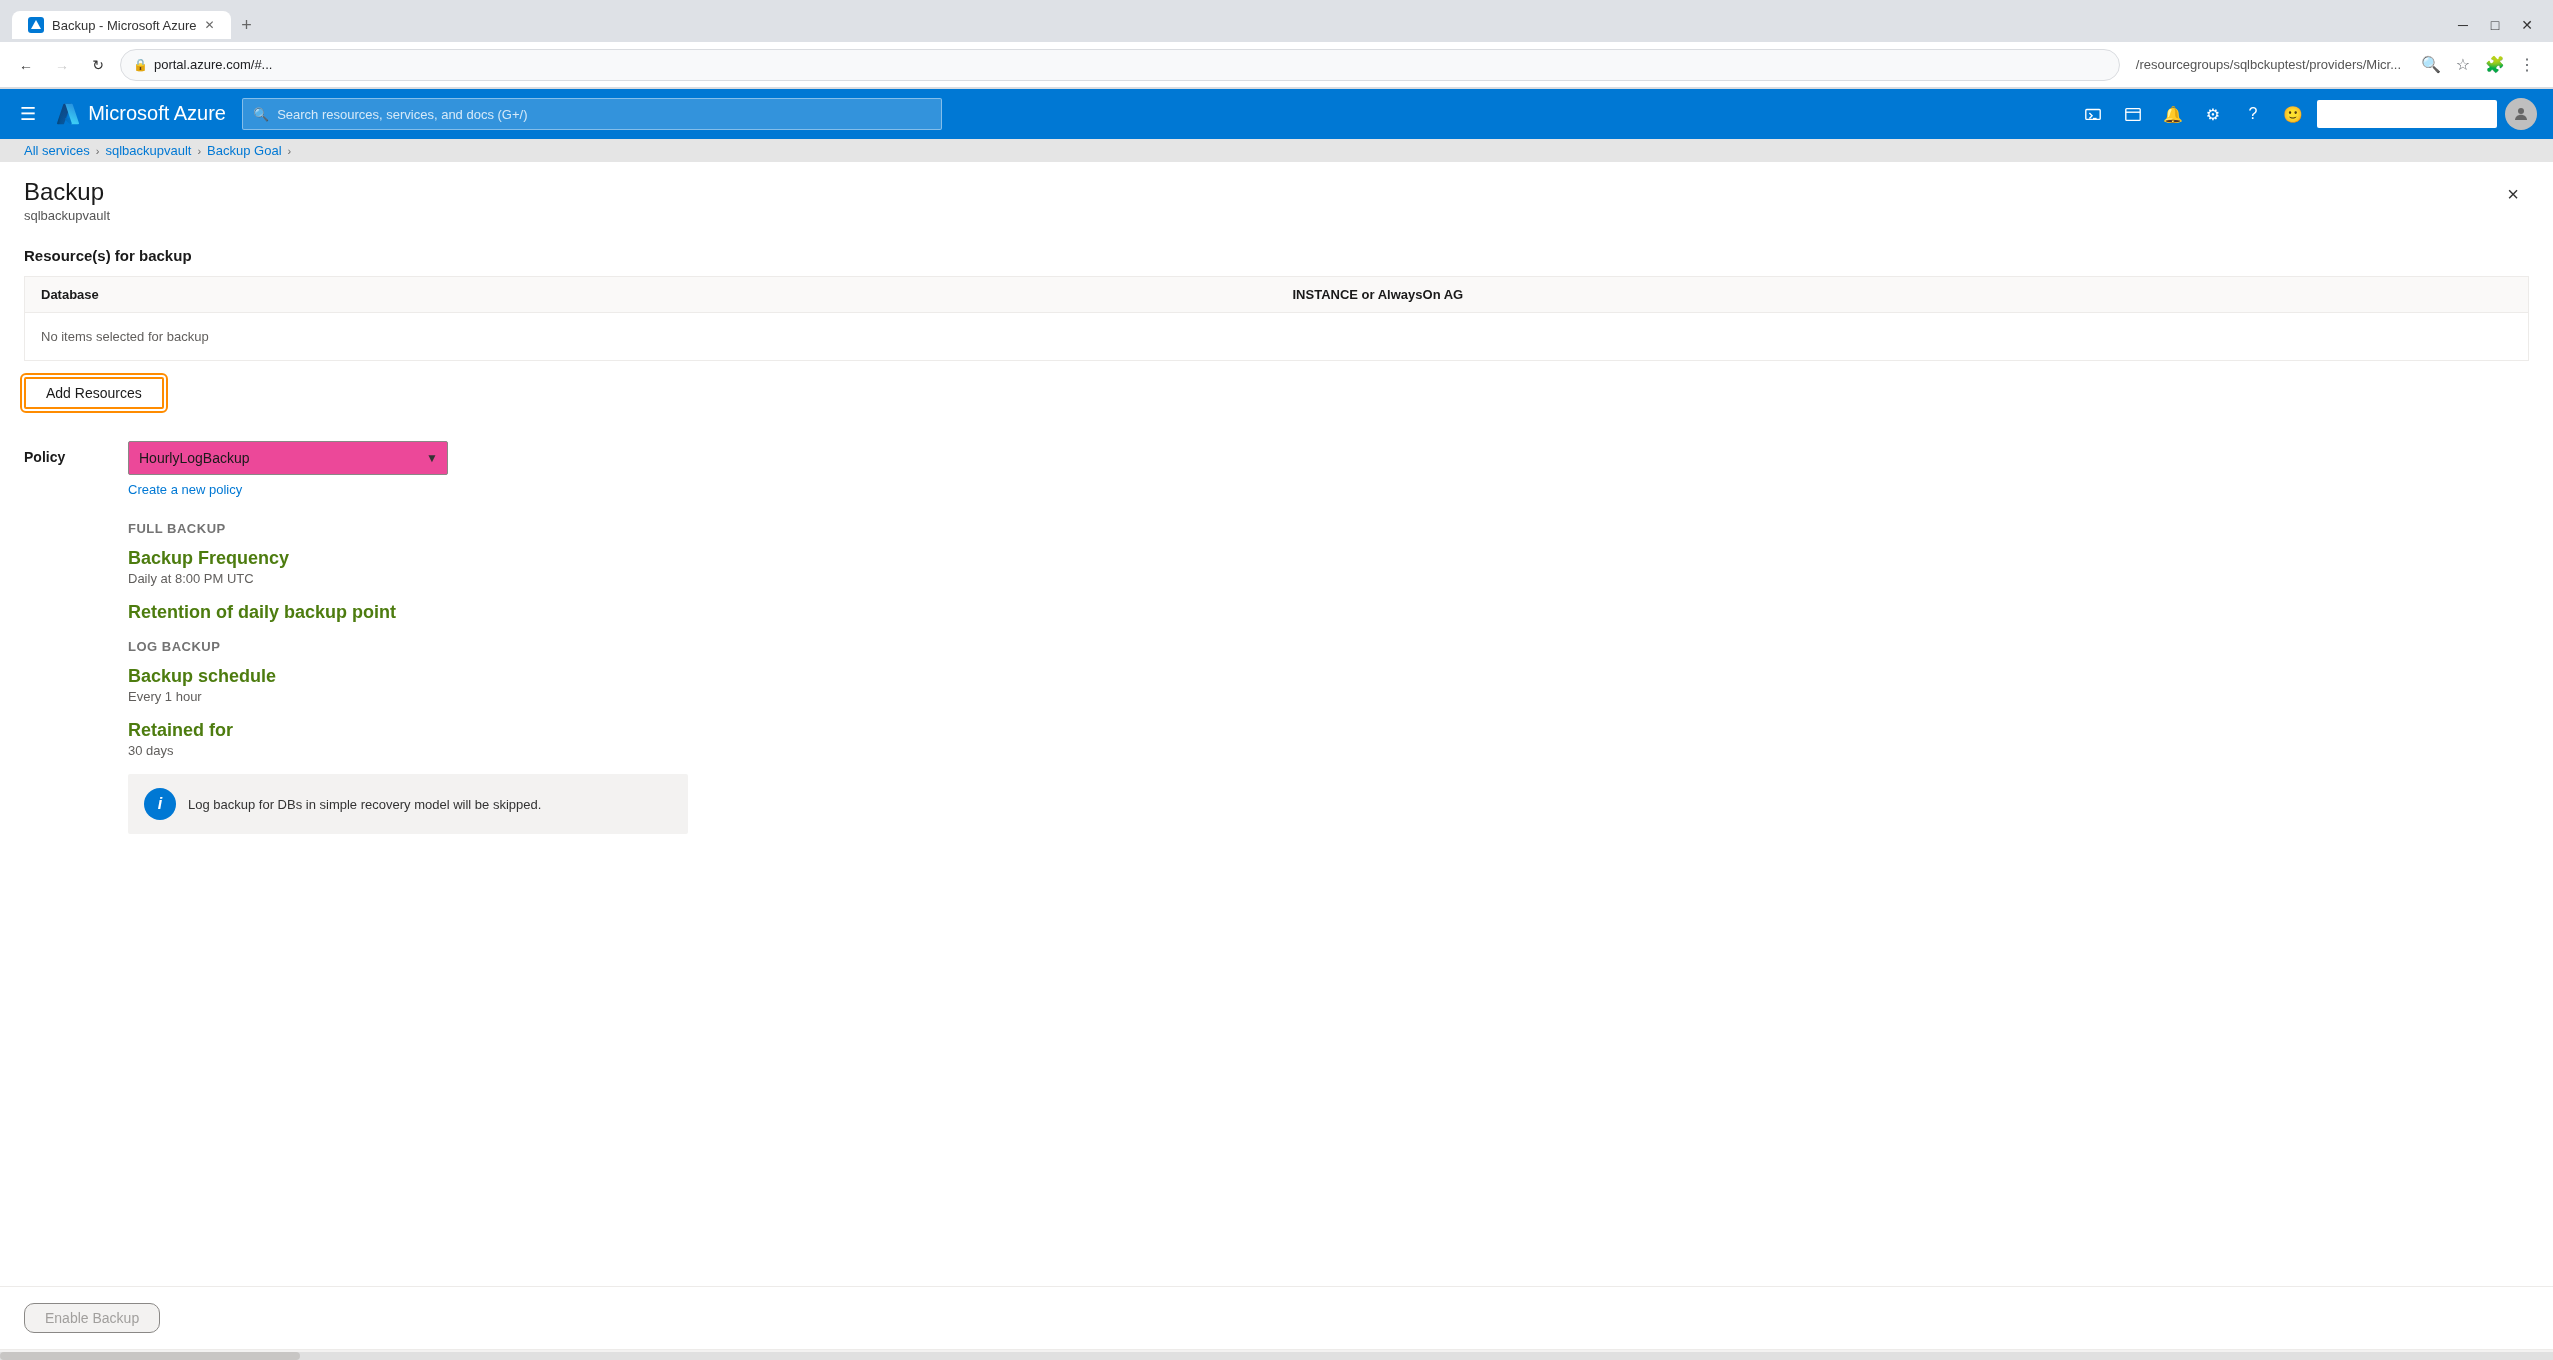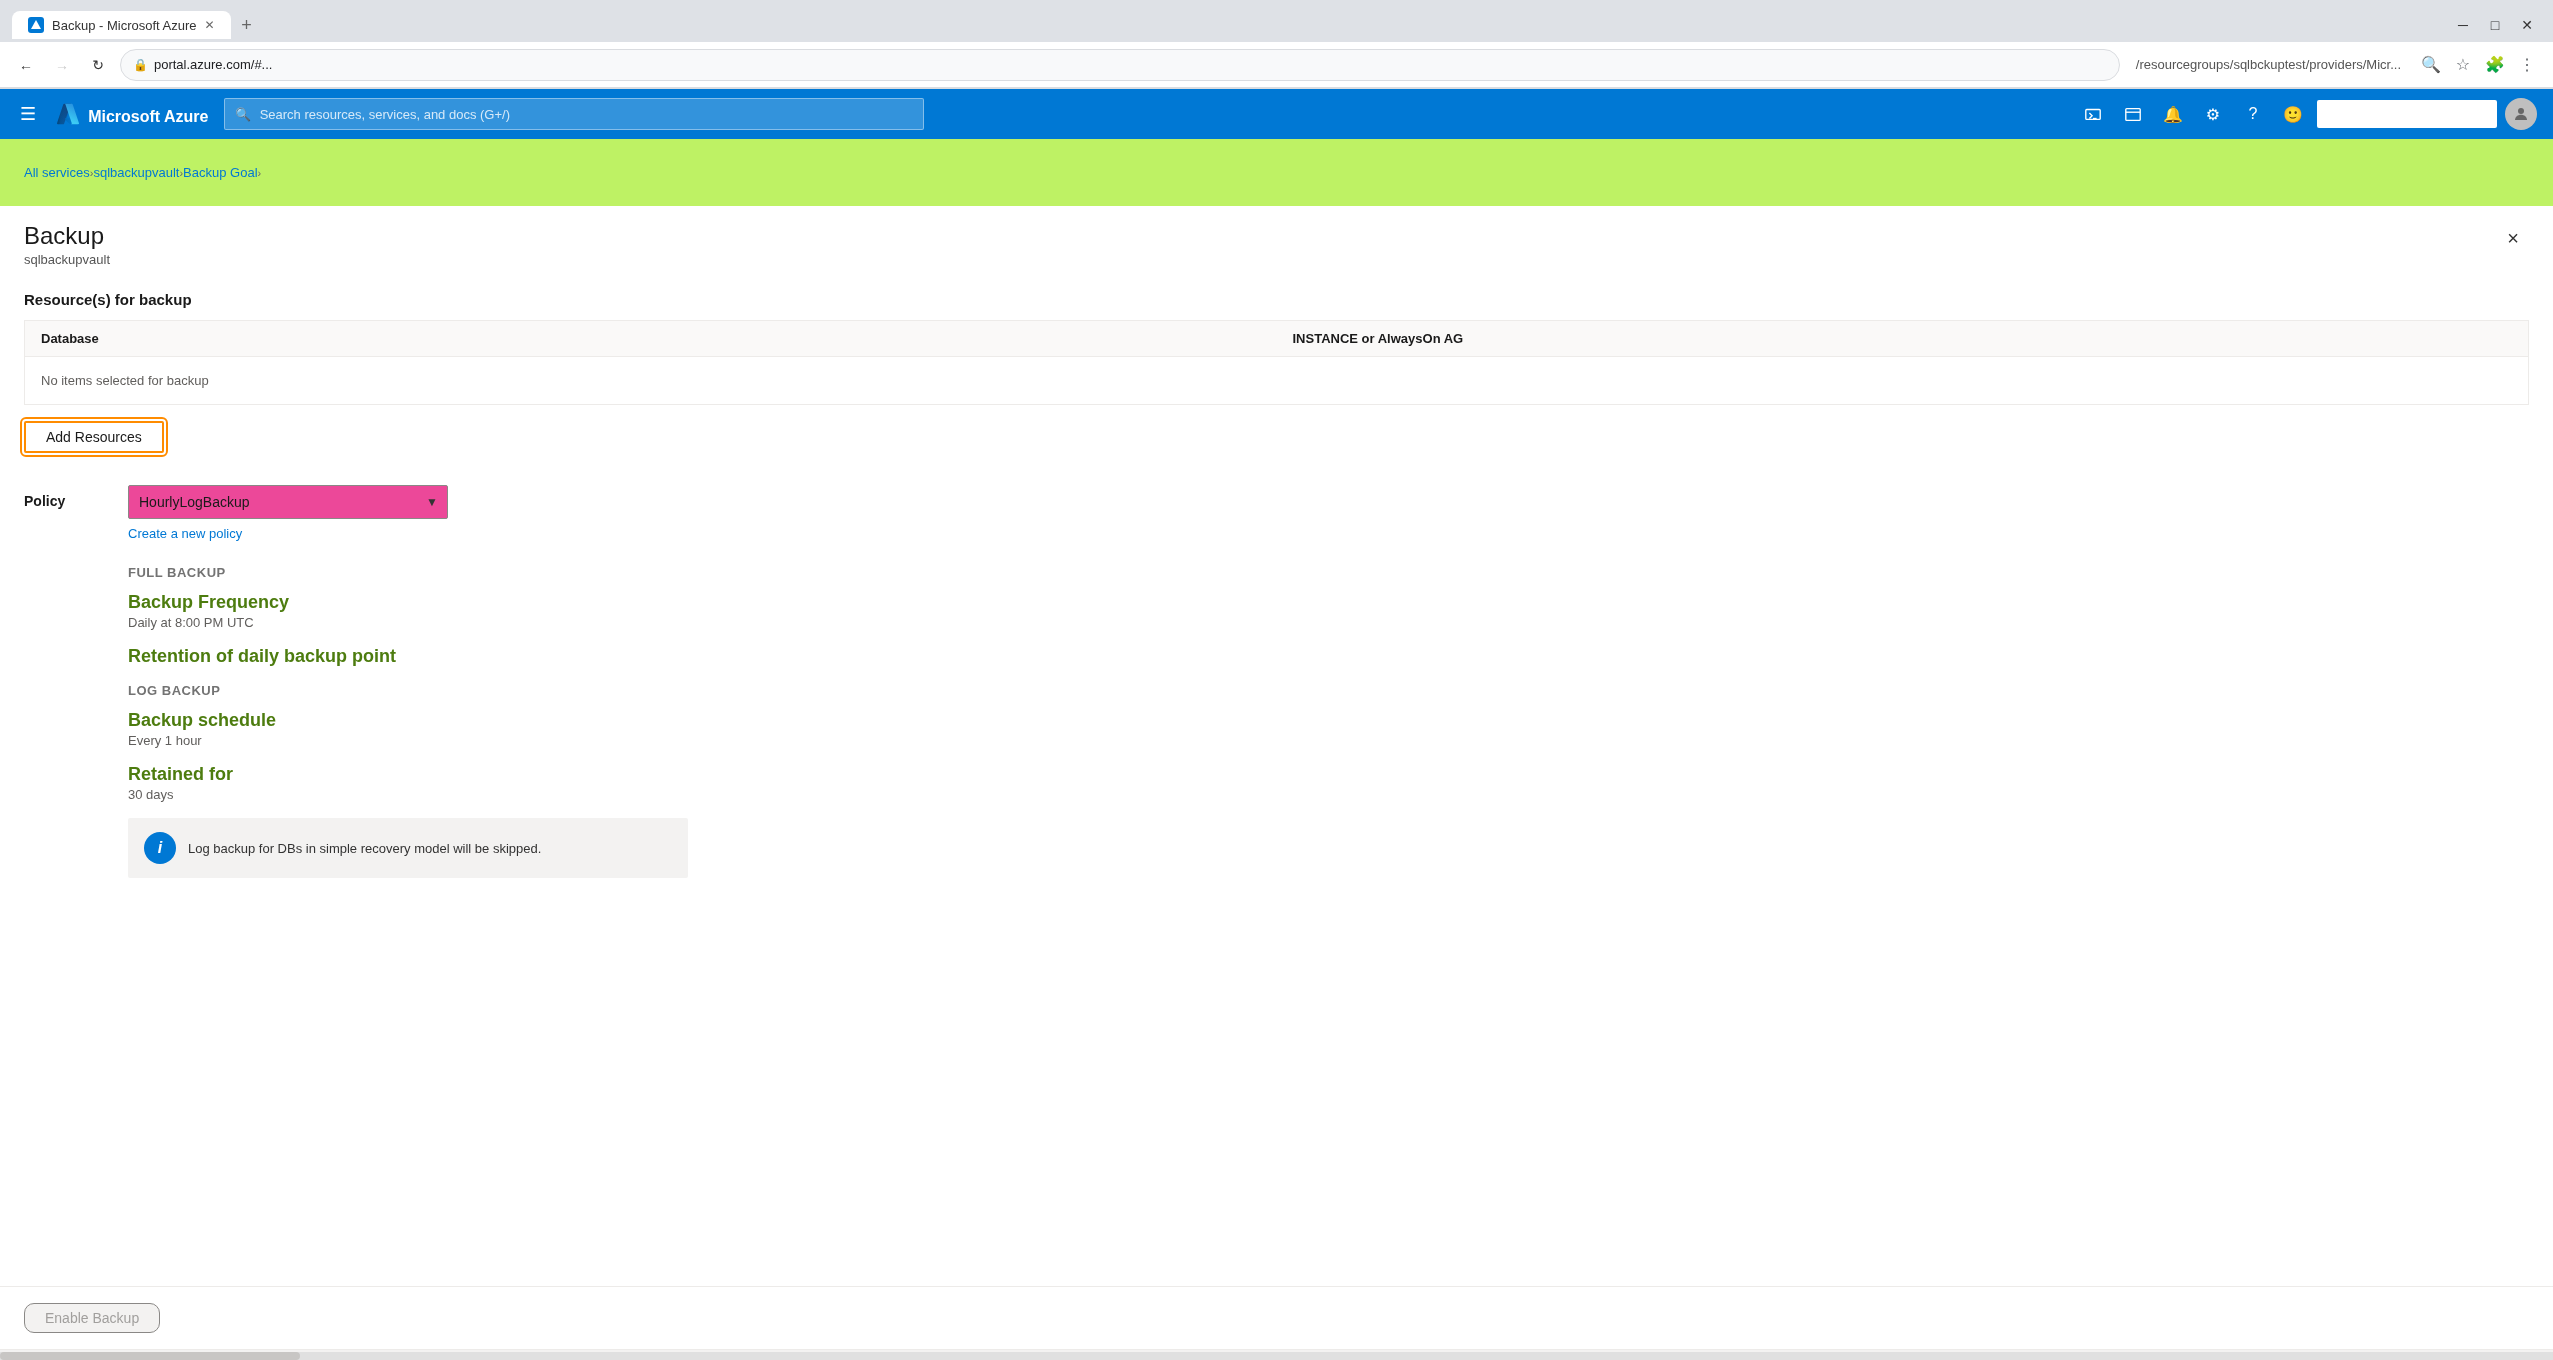--- a/index.html
+++ b/index.html
@@ -126,25 +126,25 @@
       gap: 16px;
     }
     .hamburger-icon {
       color: white;
       font-size: 18px;
       cursor: pointer;
       padding: 4px;
     }
     .azure-logo {
       display: flex;
-      align-items: flex-end;
+      align-items: flex-start;
       gap: 8px;
       color: white;
-      font-weight: 700;
-      font-size: 16px;
+      font-weight: 400;
+      font-size: 20px;
     }
     .azure-logo-icon {
       width: 24px;
       height: 24px;
     }
     .azure-search {
       flex: 1;
       max-width: 700px;
       height: 32px;
       background: rgba(255,255,255,0.2);
@@ -188,24 +188,25 @@
     .search-input-top {
       width: 180px;
       height: 28px;
       background: white;
       border: none;
       border-radius: 2px;
     }
 
     
     .breadcrumb-bar {
-      padding: 26px 24px;
-      background: #bef264;
-      display: flex;
-      align-items: center;
+      padding: 4px 24px;
+      background: #e5e5e5;
+      display: flex;
+      align-items: center;
+      gap: 6px;
       font-size: 13px;
       color: #0078d4;
       border-bottom: none;
     }
     .breadcrumb-separator {
       color: #666;
       font-size: 11px;
     }
     .breadcrumb-item {
       cursor: pointer;

